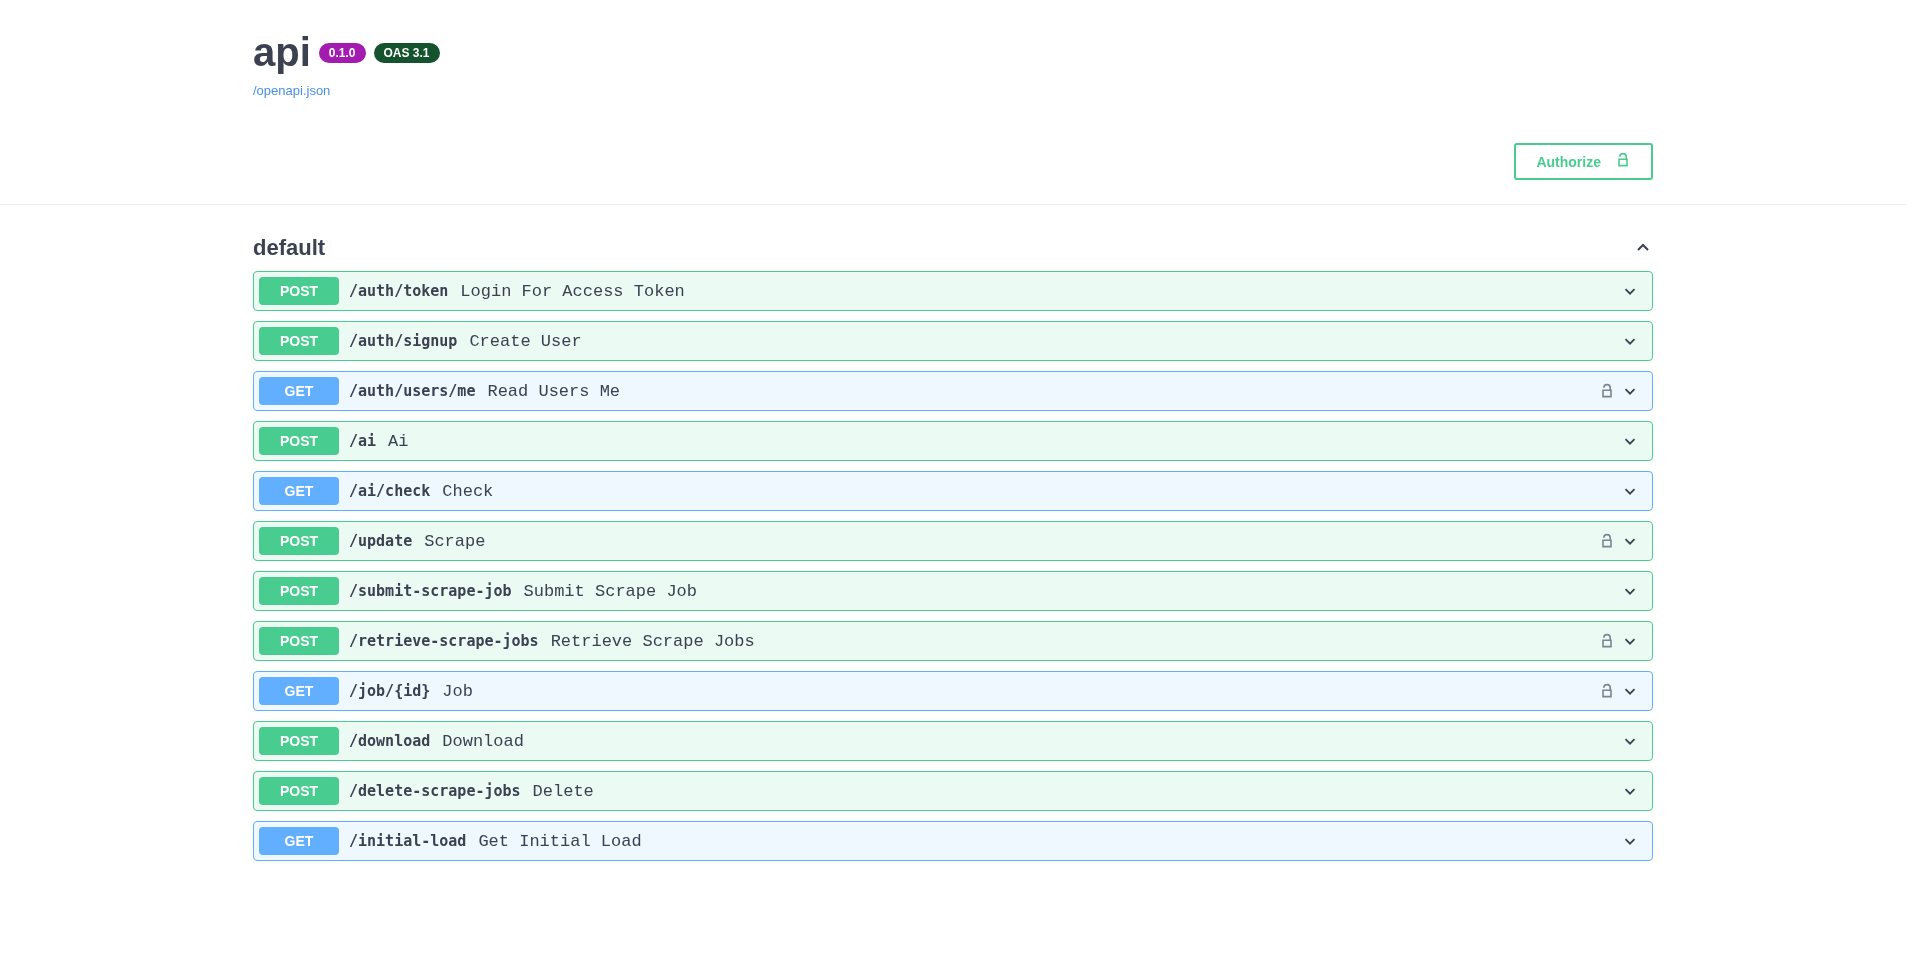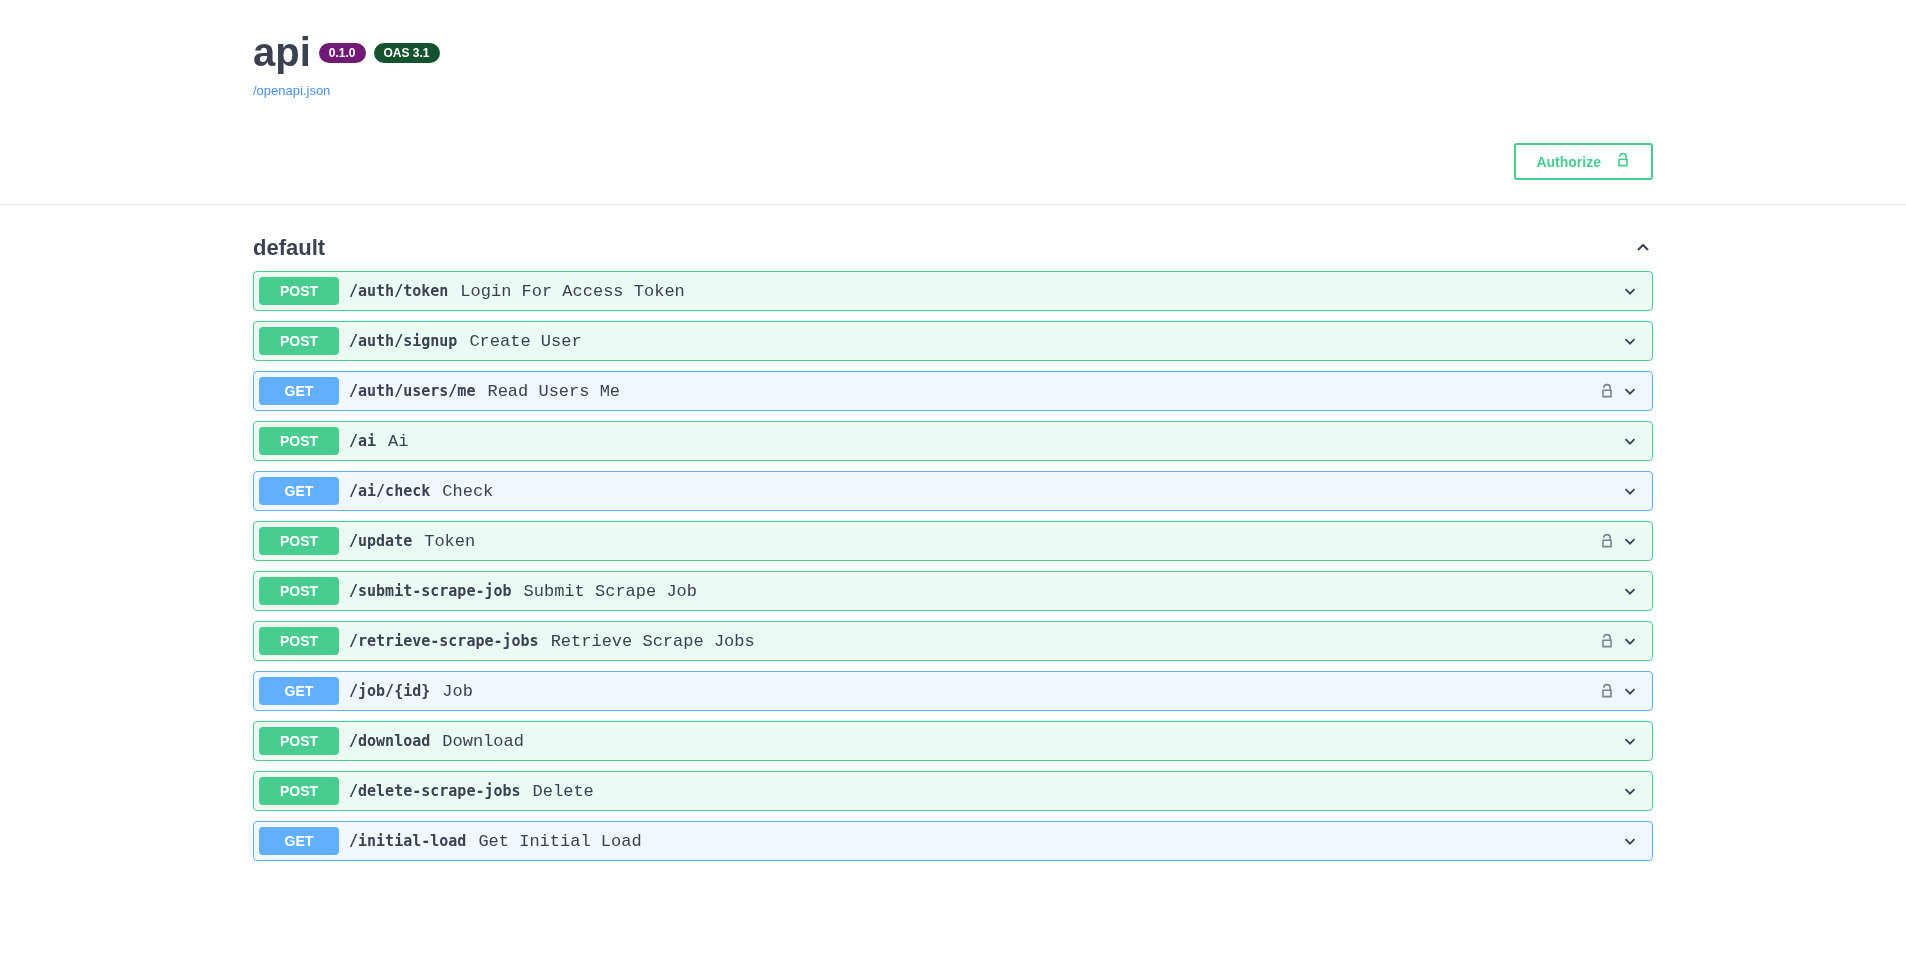--- a/index.html
+++ b/index.html
@@ -33,21 +33,21 @@
     .badge {
       display: inline-block;
       padding: 3px 10px;
       border-radius: 12px;
       font-size: 12px;
       font-weight: 700;
       color: #fff;
       vertical-align: middle;
     }
     .badge-version {
-      background: #701a75;
+      background: #a21caf;
     }
     .badge-oas {
       background: #14532d;
     }
     .spec-link {
       display: inline-block;
       margin-top: 8px;
       color: #4990e2;
       font-size: 13px;
     }
@@ -255,21 +255,21 @@
             <span class="chevron">
               <svg width="18" height="18" viewBox="0 0 20 20" fill="none" stroke="#3b4151" stroke-width="2">
                 <path d="M5 8l5 5 5-5"></path>
               </svg>
             </span>
           </span>
         </div>
         <div class="op-row method-post">
           <span class="method-label">POST</span>
           <span class="op-path">/update</span>
-          <span class="op-summary">Token</span>
+          <span class="op-summary">Scrape</span>
           <span class="op-actions">
             <span class="lock-icon">
               <svg viewBox="0 0 20 20" width="16" height="16" fill="#7d8492">
                 <path d="M15 8V6a5 5 0 0 0-10 0h2a3 3 0 1 1 6 0v2H4v10h12V8h-1zm-1 8H6v-6h8v6z"></path>
               </svg>
             </span>
             <span class="chevron">
               <svg width="18" height="18" viewBox="0 0 20 20" fill="none" stroke="#3b4151" stroke-width="2">
                 <path d="M5 8l5 5 5-5"></path>
               </svg>

